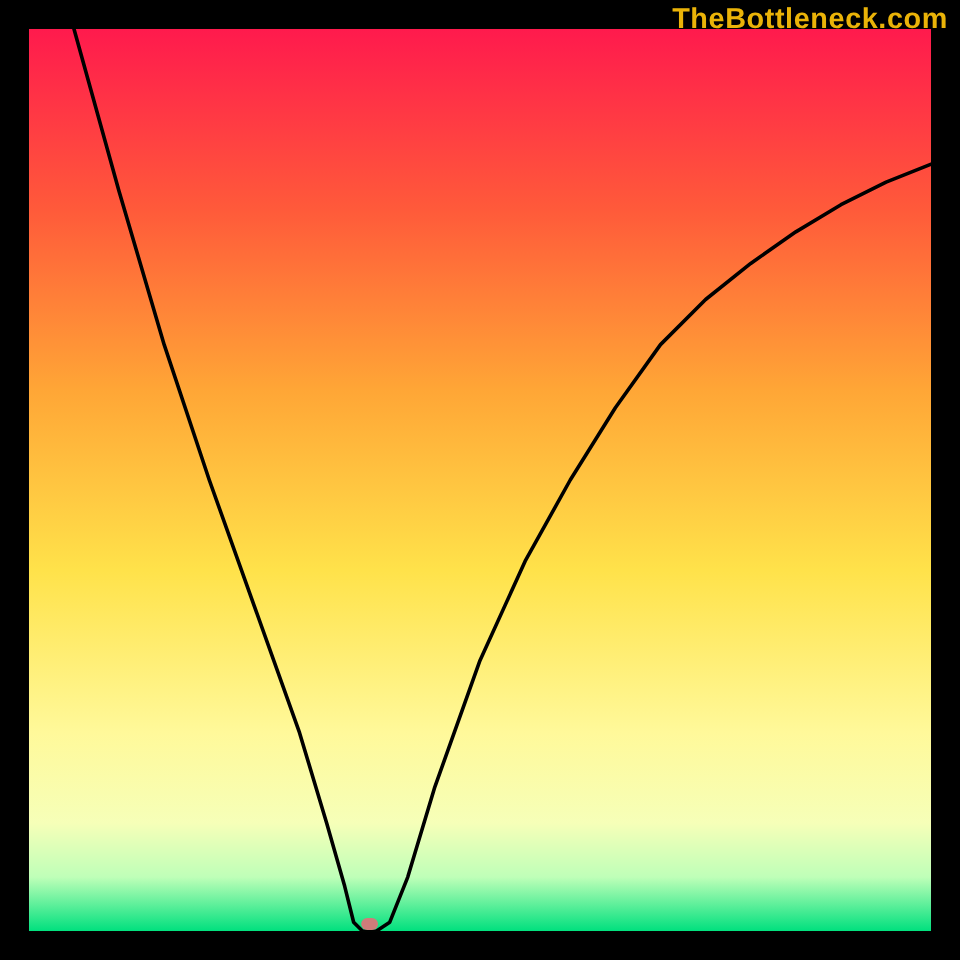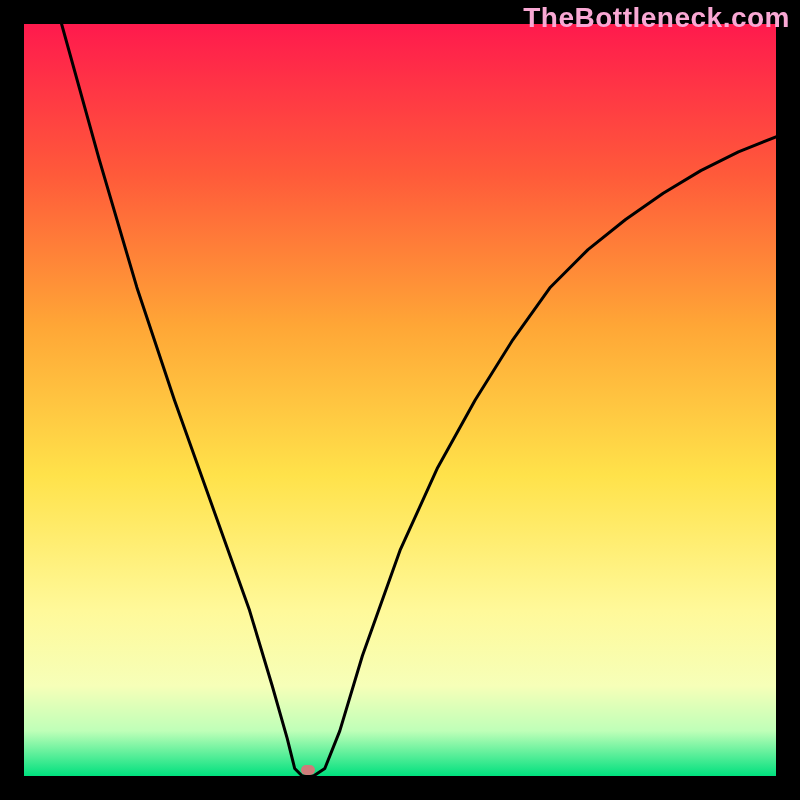--- a/index.html
+++ b/index.html
@@ -14,23 +14,23 @@
   .outer {
     position: relative;
     width: 800px;
     height: 800px;
     background: #000;
   }
   .watermark {
     position: absolute;
     top: 2px;
     right: 10px;
-    font-size: 28px;
+    font-size: 24px;
     letter-spacing: 0.5px;
-    color: #f9a8d4;
+    color: #eab308;
     font-weight: 600;
     z-index: 5;
     user-select: none;
   }
   .plot {
     position: absolute;
     left: 24px;
     top: 24px;
     width: 752px;   
     height: 752px;

